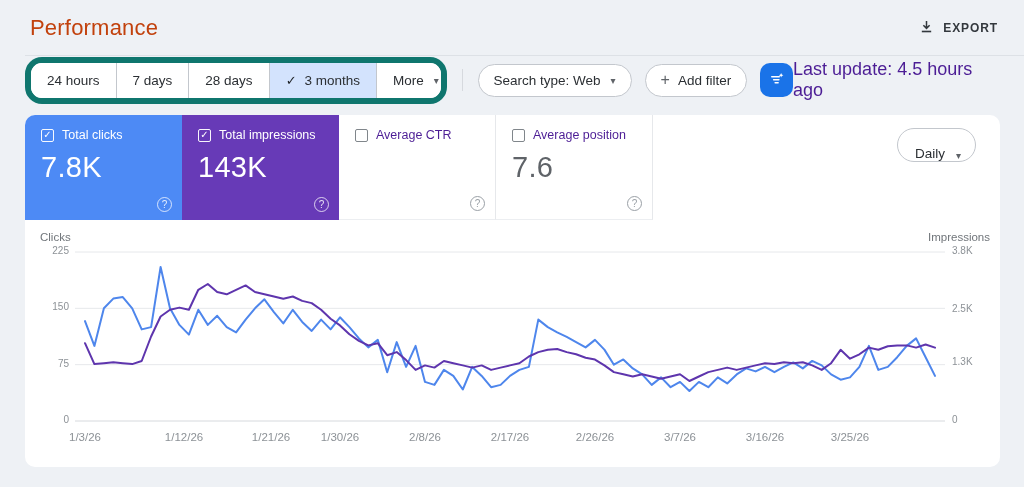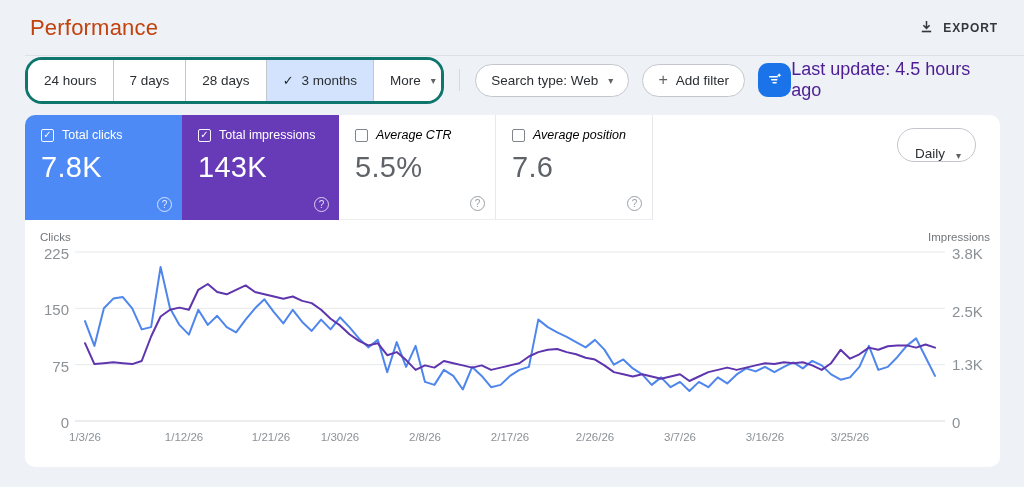--- a/index.html
+++ b/index.html
@@ -16,21 +16,21 @@
     padding:0 26px 0 30px; }
   .page-title { font-size:22px; font-weight:500; color:#c2410c; letter-spacing:.2px; }
   .export-btn { display:flex; align-items:center; gap:9px; cursor:pointer;
     font-size:12px; font-weight:600; letter-spacing:.9px; color:#33383d; background:none; border:none;
     font-family:"Liberation Sans",sans-serif; }
   .header-divider { position:absolute; top:55px; left:25px; right:0; height:1px; background:#dde1e6; }
 
   
   .toolbar { position:absolute; top:63px; left:25px; right:24px; height:34px;
     display:flex; align-items:center; }
-  .chip-group { display:flex; border:3px solid #0f766e; border-radius:17px;
+  .chip-group { display:flex; border:6px solid #0f766e; border-radius:17px;
     overflow:hidden; background:#fff; height:47px; }
   .seg { display:flex; align-items:center; gap:8px; padding:0 16px; font-size:13.5px;
     color:#2b2f33; border-right:1px solid #c3c7cd; background:#fff; cursor:pointer; white-space:nowrap; }
   .seg:last-child { border-right:none; }
   .seg.selected { background:#d3e3fd; font-weight:500; }
   .check { font-size:13px; color:#1f2327; }
   .caret { font-size:10px; color:#5f6368; margin-left:2px; }
   .vsep { width:1px; height:22px; background:#d6d9de; margin:0 15px; }
   .chip { display:flex; align-items:center; gap:8px; height:33px; padding:0 15px;
     border:1px solid #c3c7cd; border-radius:17px; background:#fff; font-size:13.5px;
@@ -54,35 +54,35 @@
   .card-label { font-size:12.5px; font-weight:500; white-space:nowrap; }
   .card-value { font-size:29px; font-weight:400; margin-top:9px; letter-spacing:.3px; }
   .help { position:absolute; right:10px; bottom:8px; width:15px; height:15px;
     border-radius:50%; font-size:10px; display:flex; align-items:center; justify-content:center; }
   .card--blue { background:#4d8af5; color:#fff; border-radius:10px 0 0 0; }
   .card--purple { background:#673ab7; color:#fff; }
   .card--blue .cb, .card--purple .cb { border:1.5px solid rgba(255,255,255,.95); color:#fff; }
   .card--blue .help, .card--purple .help { border:1px solid rgba(255,255,255,.75); color:rgba(255,255,255,.85); }
   .card--plain { background:#fff; border-right:1px solid #e6e8eb; border-bottom:1px solid #eceef1; }
   .card--plain .cb { border:1.5px solid #80868b; }
-  .card--plain .card-label { color:#000000;font-style:italic; }
+  .card--plain .card-label { color:#4c1d95; }
   .card--plain .card-value { color:#5f6368; }
   .card--plain .help { border:1px solid #9aa0a6; color:#9aa0a6; }
 
   .daily-btn { position:absolute; right:24px; top:13px; height:34px; padding:0 14px 0 17px;
     display:flex; align-items:flex-end; gap:9px; border:1px solid #c3c7cd; border-radius:17px;
     background:#fff; font-size:13.5px; color:#2b2f33; cursor:pointer;
     font-family:"Liberation Sans",sans-serif; }
 
   
   .chart-area { position:absolute; inset:0; }
   .axis-title { position:absolute; top:116px; font-size:11.5px; color:#70757a; }
   .axis-title.left { left:15px;text-align:center; }
   .axis-title.right { left:903px; }
-  .tick { position:absolute; font-size:15px; color:#8c9196; }
+  .tick { position:absolute; font-size:10px; color:#8c9196; }
   .left-tick { left:0; width:44px; text-align:right; }
   .right-tick { left:927px; }
   .x-label { position:absolute; top:316px; transform:translateX(-50%);
     font-size:11.5px; color:#8c9196; white-space:nowrap; }
   #chart-svg { position:absolute; left:50px; top:137px; overflow:visible; }
 </style>
 </head>
 <body>
 
 <div class="header">
@@ -163,21 +163,20 @@
       </div>
       <div class="card-value">143K</div>
       <span class="help">?</span>
     </div>
 
     <div class="card card--plain">
       <div class="card-head">
         <span class="cb"></span>
         <span class="card-label">Average CTR</span>
       </div>
-      <div class="card-value">5.5%</div>
       <span class="help">?</span>
     </div>
 
     <div class="card card--plain">
       <div class="card-head">
         <span class="cb"></span>
         <span class="card-label">Average position</span>
       </div>
       <div class="card-value">7.6</div>
       <span class="help">?</span>

